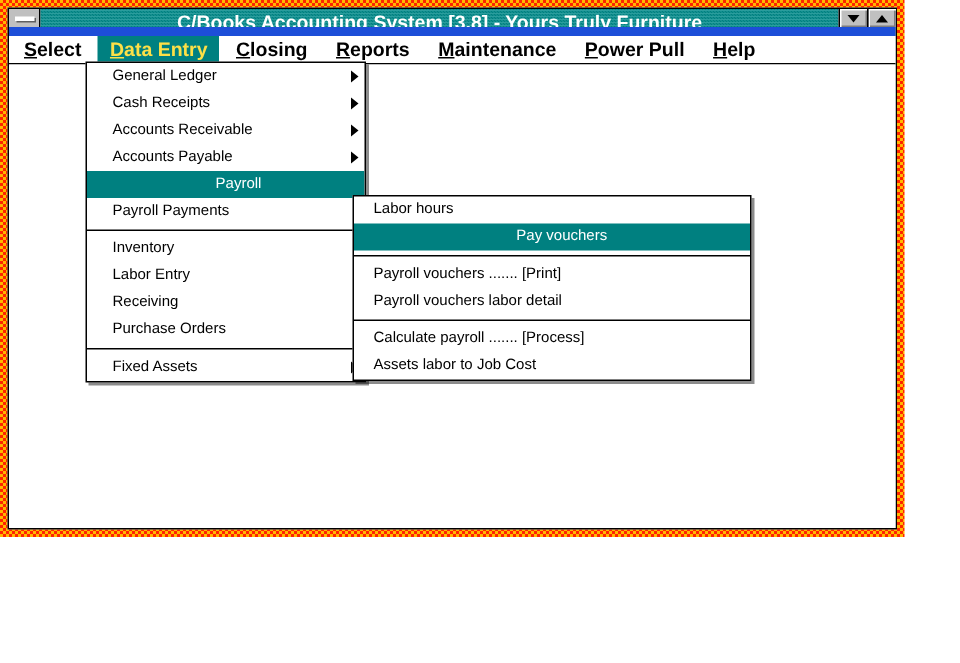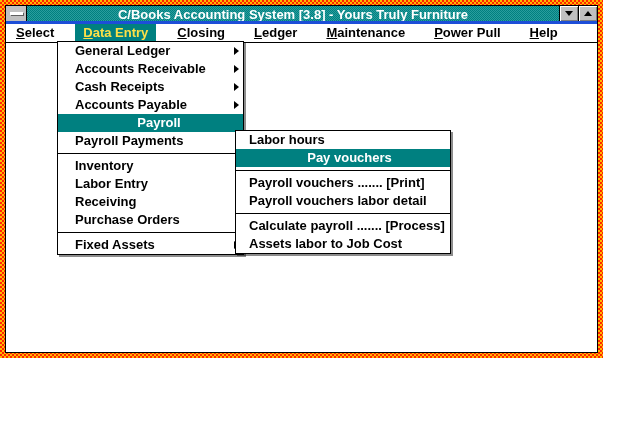--- a/index.html
+++ b/index.html
@@ -23,21 +23,21 @@
     height: 100%;
     border: 1px solid #000;
     background: #fff;
     display: flex; flex-direction: column;
   }
 
   
   .titlebar {
     height: 18px; flex: 0 0 18px;
     display: flex; align-items: stretch;
-    border-bottom: 3px solid #1d4ed8;
+    border-bottom: 6px solid #1d4ed8;
   }
   .sysmenu {
     width: 21px; flex: 0 0 21px;
     background: #c0c0c0;
     border-right: 1px solid #000;
     display: flex; align-items: center; justify-content: center;
   }
   .sysbar {
     width: 13px; height: 3px;
     background: #fff;
@@ -62,21 +62,20 @@
   .tri-down { width: 0; height: 0; border-left: 4px solid transparent; border-right: 4px solid transparent; border-top: 5px solid #000; }
   .tri-up   { width: 0; height: 0; border-left: 4px solid transparent; border-right: 4px solid transparent; border-bottom: 5px solid #000; }
 
   
   .menubar {
     height: 19px; flex: 0 0 19px;
     background: #fff;
     border-bottom: 1px solid #000;
     display: flex; align-items: stretch;
     padding-left: 2px;
-    gap: 10px;
   }
   .mb-item {
     padding: 0 8px; margin-right: 3px;
     font-weight: bold; font-size: 13px; line-height: 18px;
     color: #000; white-space: nowrap;
     cursor: default;
   }
   .mb-item .lbl { display: inline-block; }
   .mb-item .lbl::first-letter { text-decoration: underline; }
   .mb-item.active { background: #008080; color: #fde047; }
@@ -85,27 +84,27 @@
 
   
   .popup {
     position: absolute;
     background: #fff;
     border: 1px solid #000;
     box-shadow: 2px 2px 0 rgba(0,0,0,0.45);
     overflow: hidden;
   }
   .dropdown { left: 57px; top: 41px; width: 187px; z-index: 10; }
-  .submenu  { left: 235px; top: 130px; width: 216px; z-index: 20; }
+  .submenu  { left: 235px; top: 130px; width: 266px; z-index: 20; }
 
   .mi {
     position: relative;
     height: 18px; line-height: 18px;
     padding-left: 17px;
-    font-weight: bold; font-size: 13px;
+    font-weight: normal; font-size: 10px;
     color: #000; white-space: nowrap;
     cursor: default;
   }
   .submenu .mi { padding-left: 13px; }
   .mi.hl { background: #008080; color: #fff; text-align: center; }
   .arr {
     position: absolute; right: 4px; top: 5px;
     width: 0; height: 0;
     border-top: 4px solid transparent;
     border-bottom: 4px solid transparent;
@@ -133,34 +132,34 @@
       </div>
       <div class="tbtn">
         <div class="tri-up"></div>
       </div>
     </div>
 
     <div class="menubar">
       <div class="mb-item"><span class="lbl">Select</span></div>
       <div class="mb-item active"><span class="lbl">Data Entry</span></div>
       <div class="mb-item"><span class="lbl">Closing</span></div>
-      <div class="mb-item"><span class="lbl">Ledger</span></div>
+      <div class="mb-item"><span class="lbl">Reports</span></div>
       <div class="mb-item"><span class="lbl">Maintenance</span></div>
       <div class="mb-item"><span class="lbl">Power Pull</span></div>
       <div class="mb-item"><span class="lbl">Help</span></div>
     </div>
 
     <div class="content"></div>
   </div>
 </div>
 
 <div class="popup dropdown">
   <div class="mi"><span>General Ledger</span><span class="arr"></span></div>
+  <div class="mi"><span>Cash Receipts</span><span class="arr"></span></div>
   <div class="mi"><span>Accounts Receivable</span><span class="arr"></span></div>
-  <div class="mi"><span>Cash Receipts</span><span class="arr"></span></div>
   <div class="mi"><span>Accounts Payable</span><span class="arr"></span></div>
   <div class="mi hl"><span>Payroll</span></div>
   <div class="mi"><span>Payroll Payments</span></div>
   <div class="sep"></div>
   <div class="mi"><span>Inventory</span></div>
   <div class="mi"><span>Labor Entry</span></div>
   <div class="mi"><span>Receiving</span></div>
   <div class="mi"><span>Purchase Orders</span></div>
   <div class="sep"></div>
   <div class="mi"><span>Fixed Assets</span><span class="arr"></span></div>

